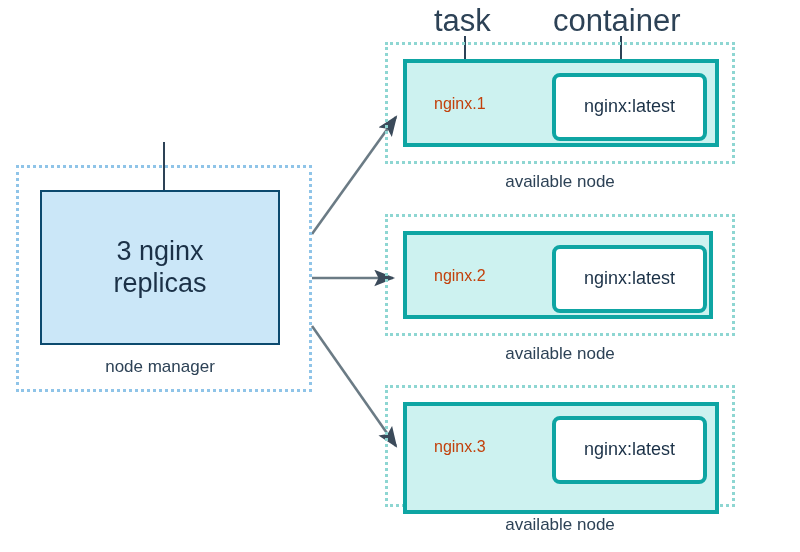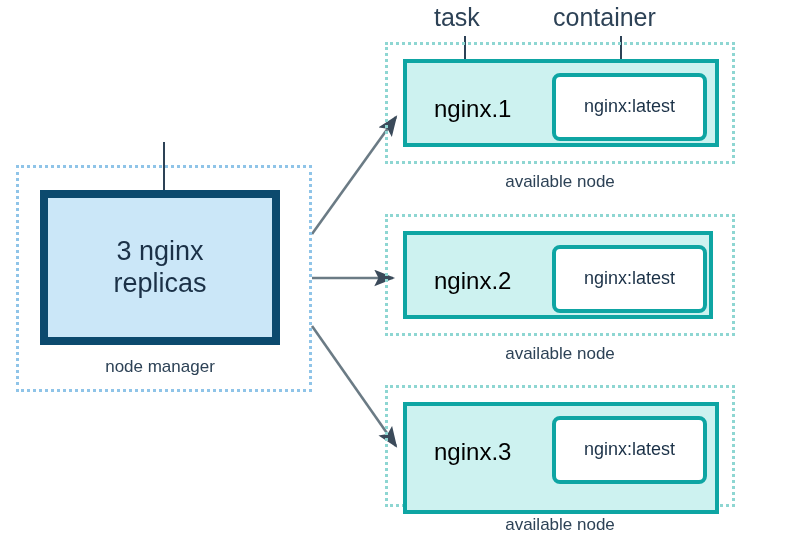--- a/index.html
+++ b/index.html
@@ -26,55 +26,55 @@
     border-style: dotted;
     border-width: 3px;
     background: transparent;
   }
   .dotted-blue  { border-color: #8fc4e8; }
   .dotted-teal  { border-color: #8ed6d2; }
 
   
   .service-box {
     background: #cbe7f8;
-    border: 8px solid #0c4a6e;
+    border: 2px solid #0c4a6e;
   }
   .task-box {
     background: #cdf2f0;
     border: 4px solid #0ea5a3;
   }
   .container-box {
     background: #ffffff;
     border: 4px solid #0ea5a3;
     border-radius: 8px;
   }
 
   
   .txt {
     color: #2d4256;
     white-space: nowrap;
     line-height: 1.18;
   }
   .annot-label {
-    font-size: 25px;
+    font-size: 31px;
     color: #2d4256;
   }
   .caption-label {
     font-size: 17px;
     color: #2d4256;
   }
   .service-text {
     font-size: 27px;
     color: #1b3147;
     text-align: center;
     width: 100%;
   }
   .task-text {
-    font-size: 24px;
-    color: #000000;
+    font-size: 16px;
+    color: #c2410c;
   }
   .container-text {
     font-size: 18px;
     color: #1b3147;
   }
 
   .center-both {
     display: flex;
     align-items: center;
     justify-content: center;

